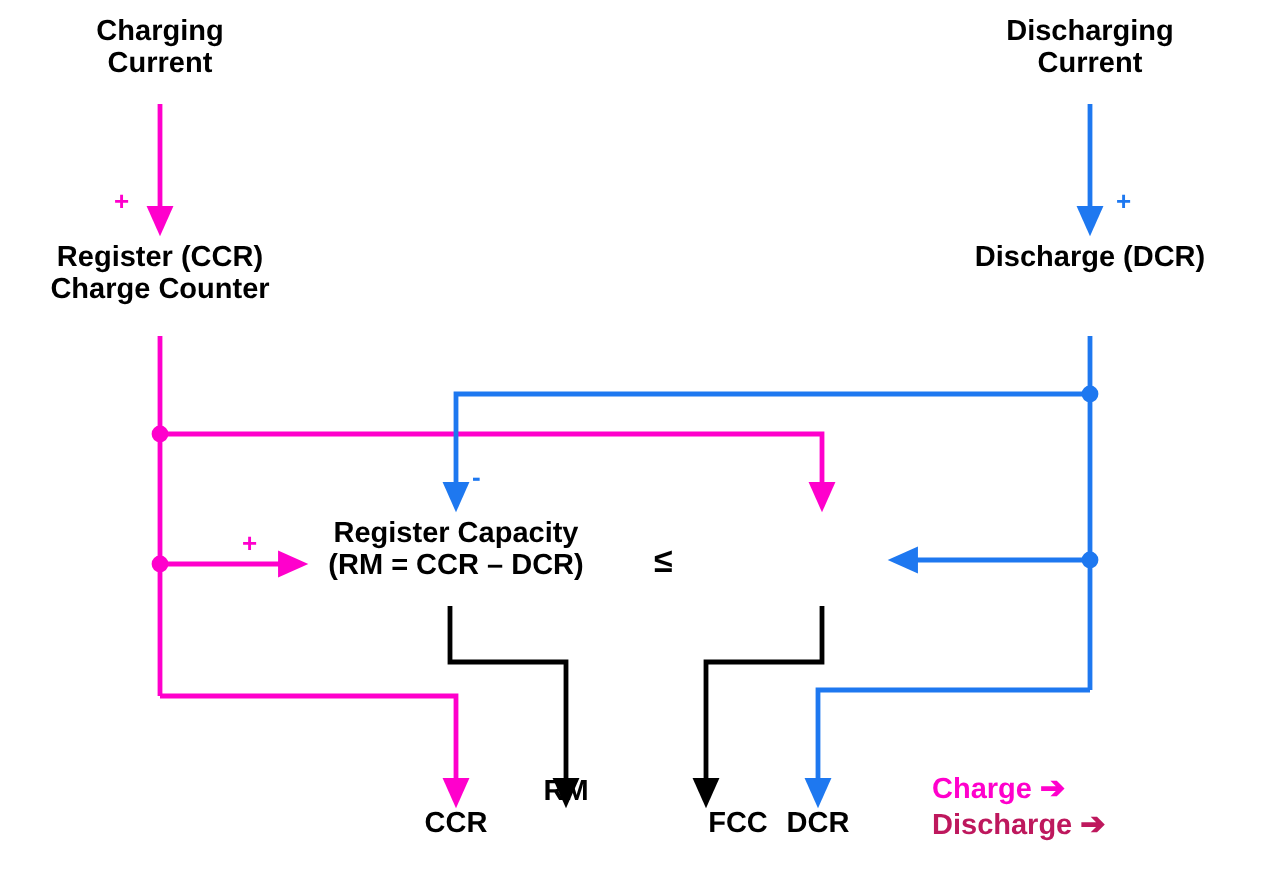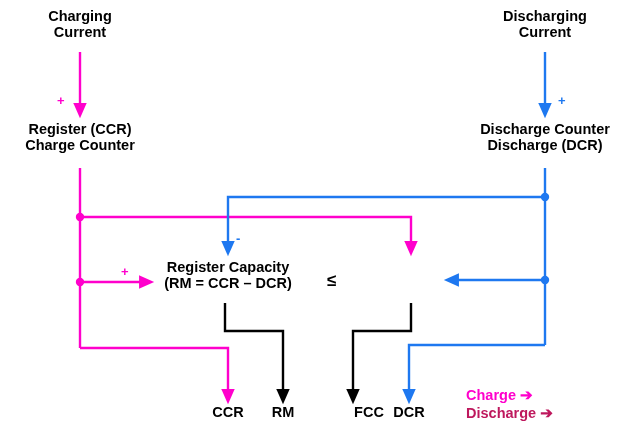--- a/index.html
+++ b/index.html
@@ -123,42 +123,41 @@
     <div>Discharging</div>
     <div>Current</div>
   </div>
 
   <div class="lbl lbl-center t15" style="left:80px; top:121px;">
     <div>Register (CCR)</div>
     <div>Charge Counter</div>
   </div>
 
   <div class="lbl lbl-center t15" style="left:545px; top:121px;">
-    <div>Discharge Counter</div>
     <div>Discharge (DCR)</div>
   </div>
 
   <div class="lbl lbl-center t15" style="left:228px; top:259px;">
     <div>Register Capacity</div>
     <div>(RM = CCR – DCR)</div>
   </div>
 
 
   <div class="sign sign-charge" style="left:57px; top:94px;">+</div>
 
   <div class="sign sign-discharge" style="left:558px; top:94px;">+</div>
 
   <div class="sign sign-discharge" style="left:236px; top:232px;">-</div>
 
   <div class="sign sign-charge" style="left:121px; top:265px;">+</div>
 
   <div class="cmp" style="left:327px; top:272px;">≤</div>
 
   <div class="lbl lbl-center t15" style="left:228px; top:404px;">CCR</div>
-  <div class="lbl lbl-center t15" style="left:283px; top:404px;">RM</div>
+  <div class="lbl lbl-center t15" style="left:283px; top:388px;">RM</div>
   <div class="lbl lbl-center t15" style="left:369px; top:404px;">FCC</div>
   <div class="lbl lbl-center t15" style="left:409px; top:404px;">DCR</div>
 
   <div class="legend" style="left:466px; top:386px;">
     <div>
       <span class="legend-charge">Charge</span>
       <span class="legend-charge legend-arrow">➔</span>
     </div>
     <div>
       <span class="legend-discharge">Discharge</span>

